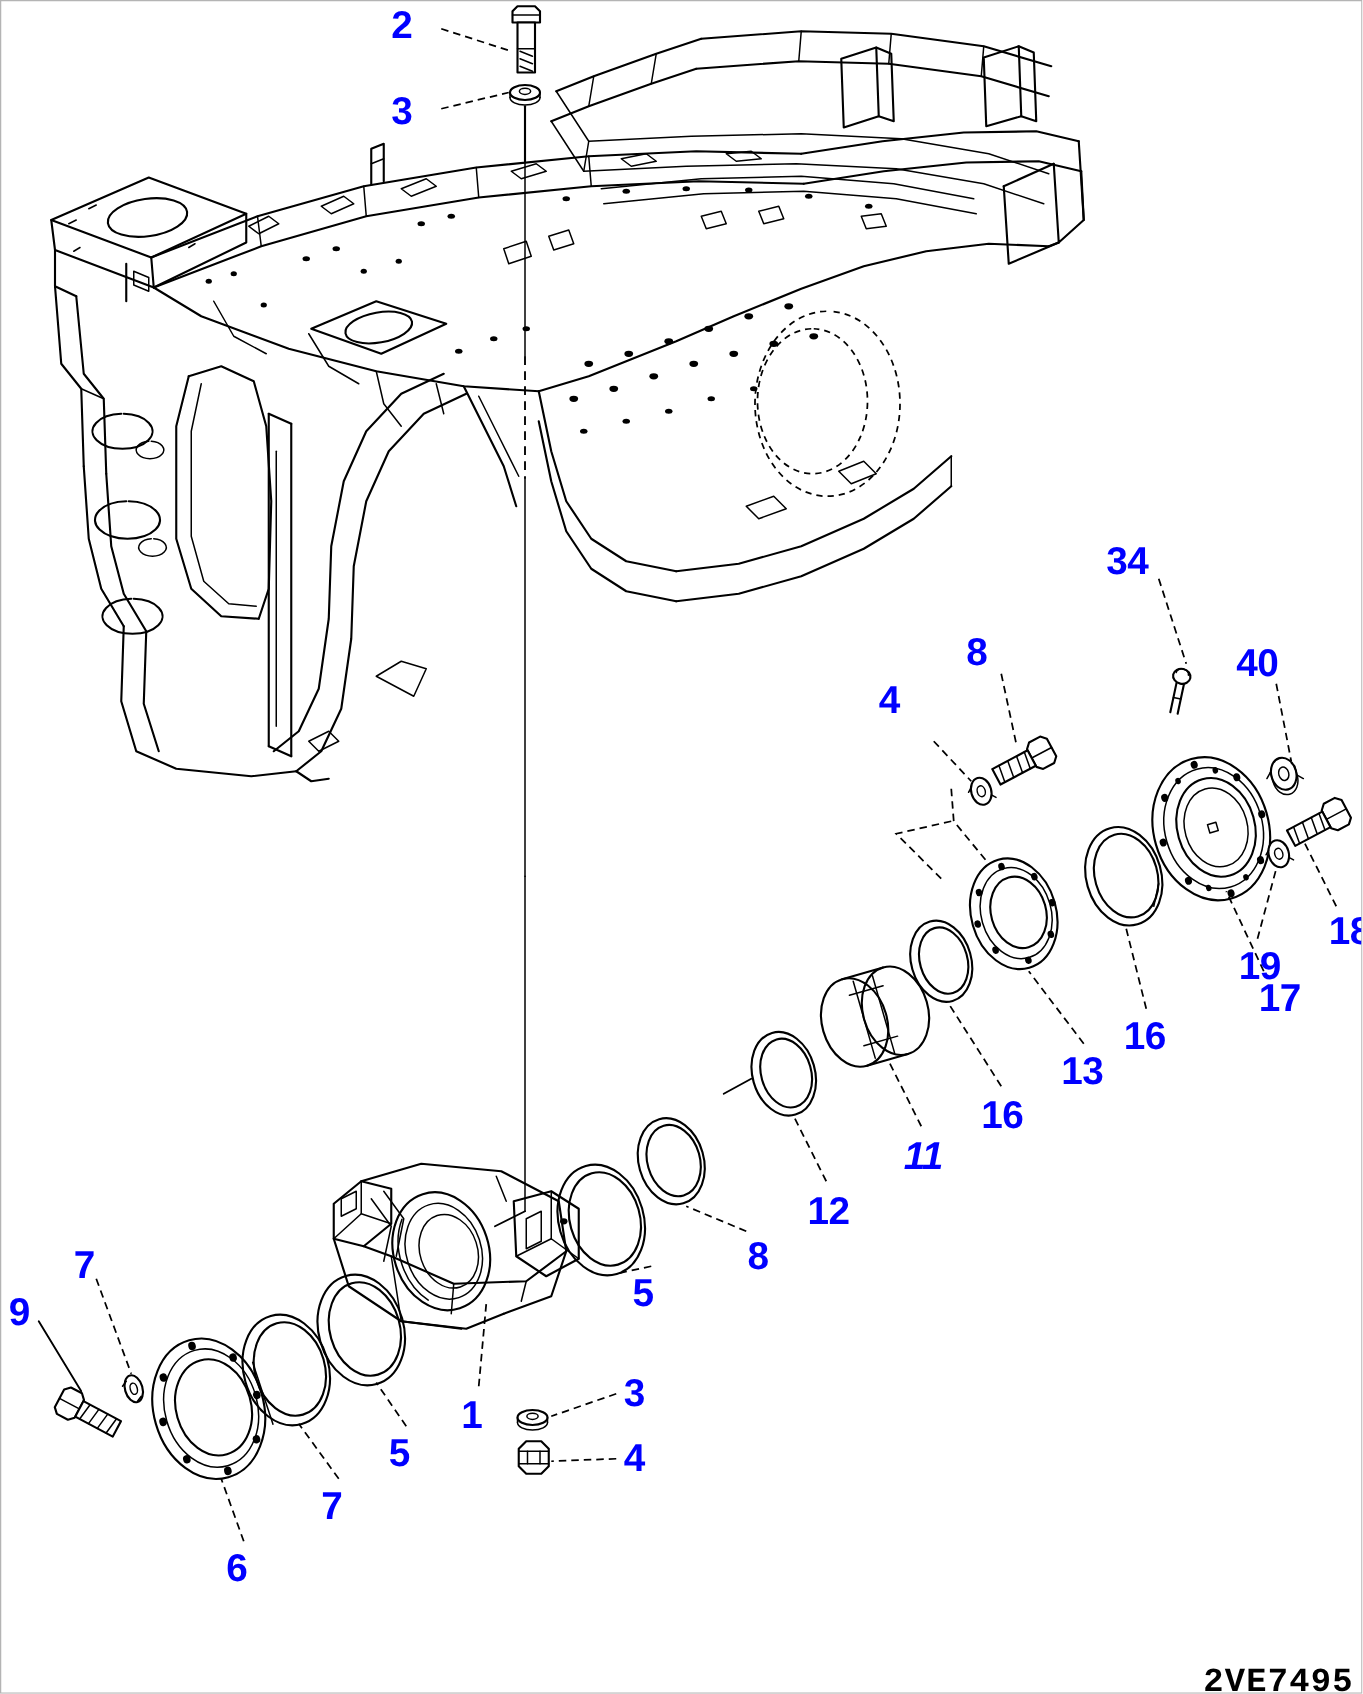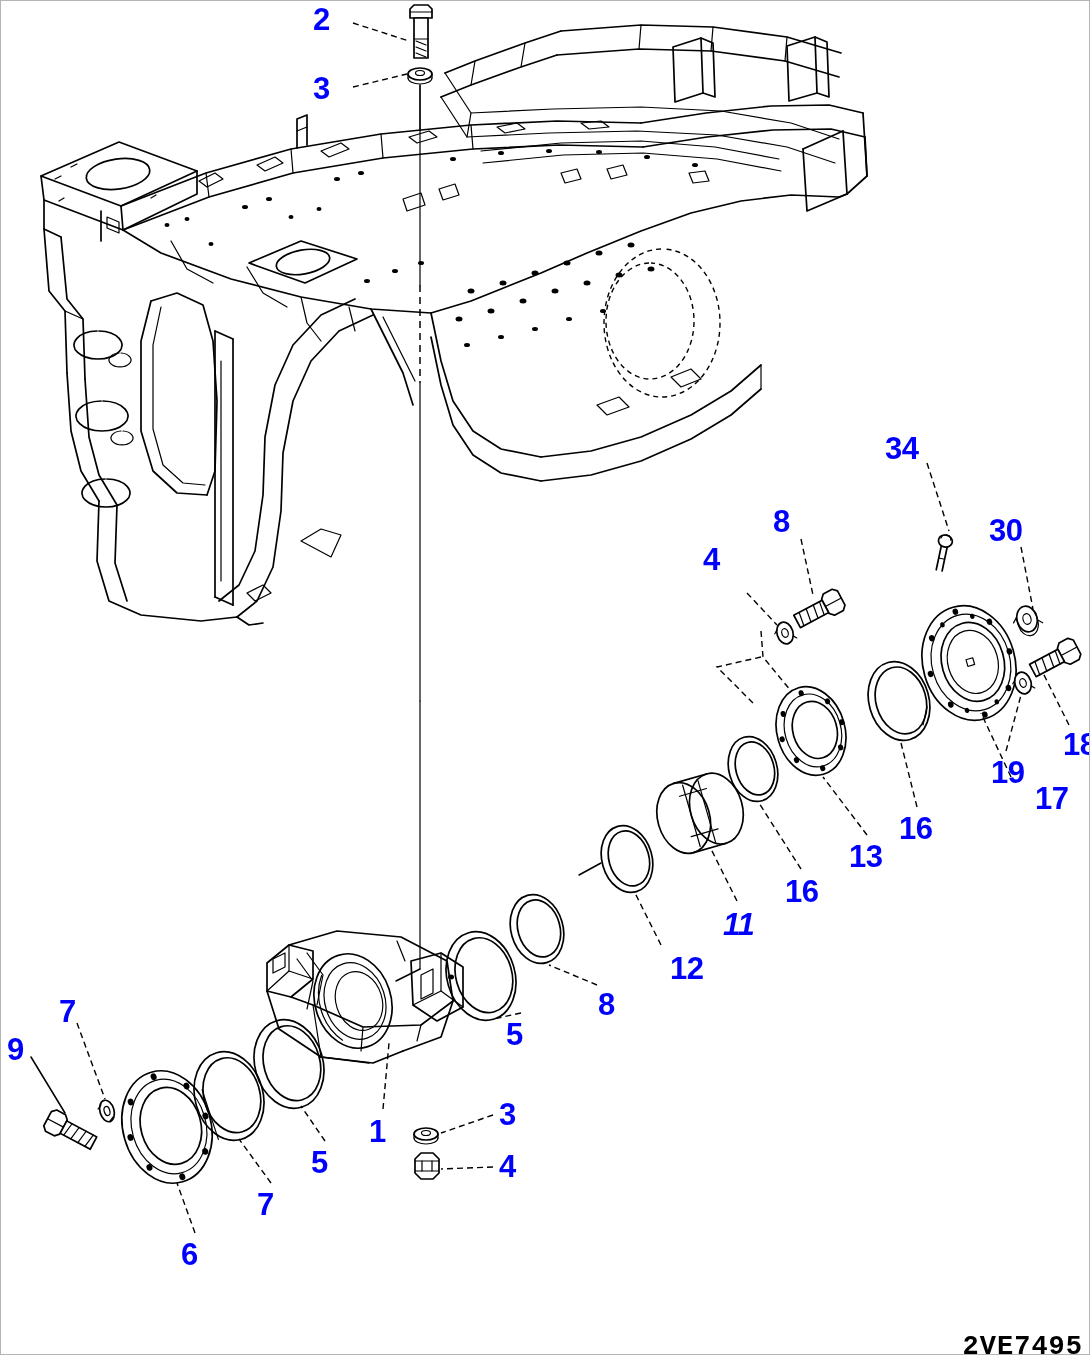--- a/index.html
+++ b/index.html
@@ -536,30 +536,30 @@
 
       <path class="leadS" d="M30,1056 L64,1112"></path>
     </g>
 
   </svg>
 
   <div class="callout" style="left:312px;top:3px;">2</div>
   <div class="callout" style="left:312px;top:72px;">3</div>
   <div class="callout" style="left:884px;top:432px;">34</div>
   <div class="callout" style="left:772px;top:505px;">8</div>
-  <div class="callout" style="left:988px;top:514px;">30</div>
+  <div class="callout" style="left:988px;top:514px;">40</div>
   <div class="callout" style="left:702px;top:543px;">4</div>
   <div class="callout" style="left:1050px;top:728px;margin-left:12px;">18</div>
   <div class="callout" style="left:990px;top:756px;">19</div>
-  <div class="callout" style="left:1034px;top:782px;">17</div>
+  <div class="callout" style="left:1006px;top:782px;">17</div>
   <div class="callout" style="left:898px;top:812px;">16</div>
   <div class="callout" style="left:848px;top:840px;">13</div>
   <div class="callout" style="left:784px;top:875px;">16</div>
   <div class="callout" style="left:722px;top:908px;font-style:italic;">11</div>
-  <div class="callout" style="left:645px;top:952px;margin-left:24px;">12</div>
+  <div class="callout" style="left:645px;top:952px;">12</div>
   <div class="callout" style="left:597px;top:988px;">8</div>
   <div class="callout" style="left:505px;top:1018px;">5</div>
   <div class="callout" style="left:368px;top:1115px;">1</div>
   <div class="callout" style="left:498px;top:1098px;">3</div>
   <div class="callout" style="left:498px;top:1150px;">4</div>
   <div class="callout" style="left:310px;top:1146px;">5</div>
   <div class="callout" style="left:256px;top:1188px;">7</div>
   <div class="callout" style="left:180px;top:1238px;">6</div>
   <div class="callout" style="left:58px;top:995px;">7</div>
   <div class="callout" style="left:6px;top:1033px;">9</div>

